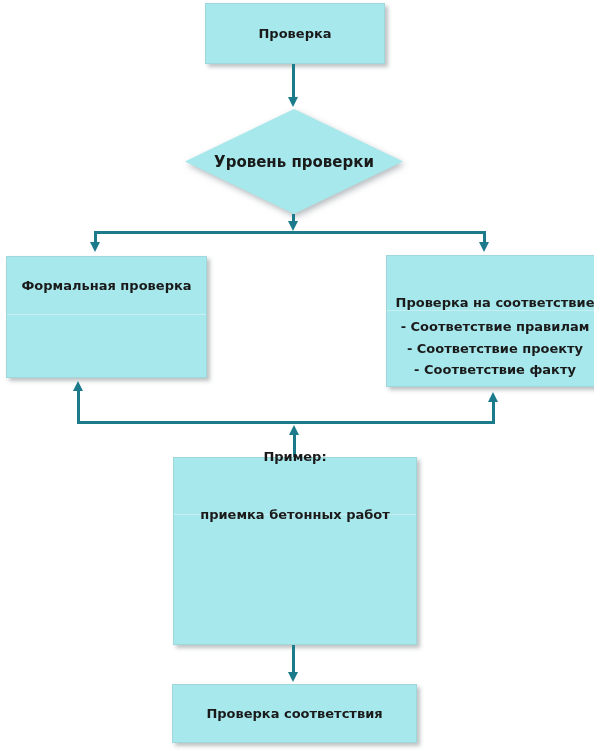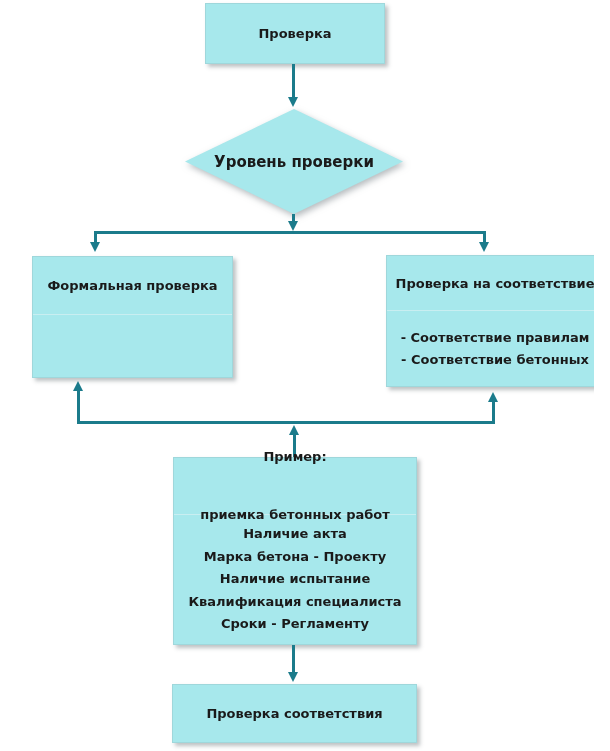--- a/index.html
+++ b/index.html
@@ -58,56 +58,50 @@
   </div>
 
   <div class="vline" style="left:292px; top:214px; height:7px;"></div>
   <div class="ah ah-down" style="left:288px; top:221px;"></div>
   <div class="hline" style="left:94px; top:231px; width:392px;"></div>
   <div class="vline" style="left:94px; top:231px; height:11px;"></div>
   <div class="ah ah-down" style="left:90px; top:242px;"></div>
   <div class="vline" style="left:483px; top:231px; height:11px;"></div>
   <div class="ah ah-down" style="left:479px; top:242px;"></div>
 
-  <div class="node titled" style="left:6px; top:256px; width:201px; height:122px;margin-left:26px;">
+  <div class="node titled" style="left:6px; top:256px; width:201px; height:122px;">
     <div class="node-title" style="height:57px;">
       <span>Формальная проверка</span>
     </div>
   </div>
 
   <div class="node titled" style="left:386px; top:255px; width:218px; height:132px;">
-    <div class="node-title" style="height:54px;">
+    <div class="node-title" style="height:54px;justify-content:flex-end;">
       <span>Проверка на соответствие</span>
     </div>
     <div class="node-items">
         <div class="node-item">- Соответствие правилам</div>
-        <div class="node-item">- Соответствие бетонных</div>
+        <div class="node-item">- Соответствие проекту</div>
+        <div class="node-item">- Соответствие факту</div>
       </div>
   </div>
 
   <div class="ah ah-up" style="left:73px; top:381px;"></div>
   <div class="vline" style="left:77px; top:391px; height:33px;"></div>
   <div class="hline" style="left:77px; top:421px; width:418px;"></div>
   <div class="ah ah-up" style="left:488px; top:392px;"></div>
   <div class="vline" style="left:492px; top:402px; height:22px;"></div>
   <div class="ah ah-up" style="left:289px; top:425px;"></div>
   <div class="vline" style="left:293px; top:435px; height:22px;"></div>
 
   <div class="node titled" style="left:173px; top:457px; width:244px; height:188px;">
     <div class="node-title" style="height:56px;gap:36px;">
         <div class="title-line">Пример:</div>
         <div class="title-line">приемка бетонных работ</div>
       </div>
-    <div class="node-items">
-        <div class="node-item-wide">Наличие акта</div>
-        <div class="node-item-wide">Марка бетона - Проекту</div>
-        <div class="node-item-wide">Наличие испытание</div>
-        <div class="node-item-wide">Квалификация специалиста</div>
-        <div class="node-item-wide">Сроки - Регламенту</div>
-      </div>
   </div>
 
   <div class="vline" style="left:292px; top:645px; height:27px;"></div>
   <div class="ah ah-down" style="left:288px; top:672px;"></div>
 
   <div class="node center-col" style="left:172px; top:684px; width:245px; height:59px;">
     <span>Проверка соответствия</span>
   </div>
 
 </div>

